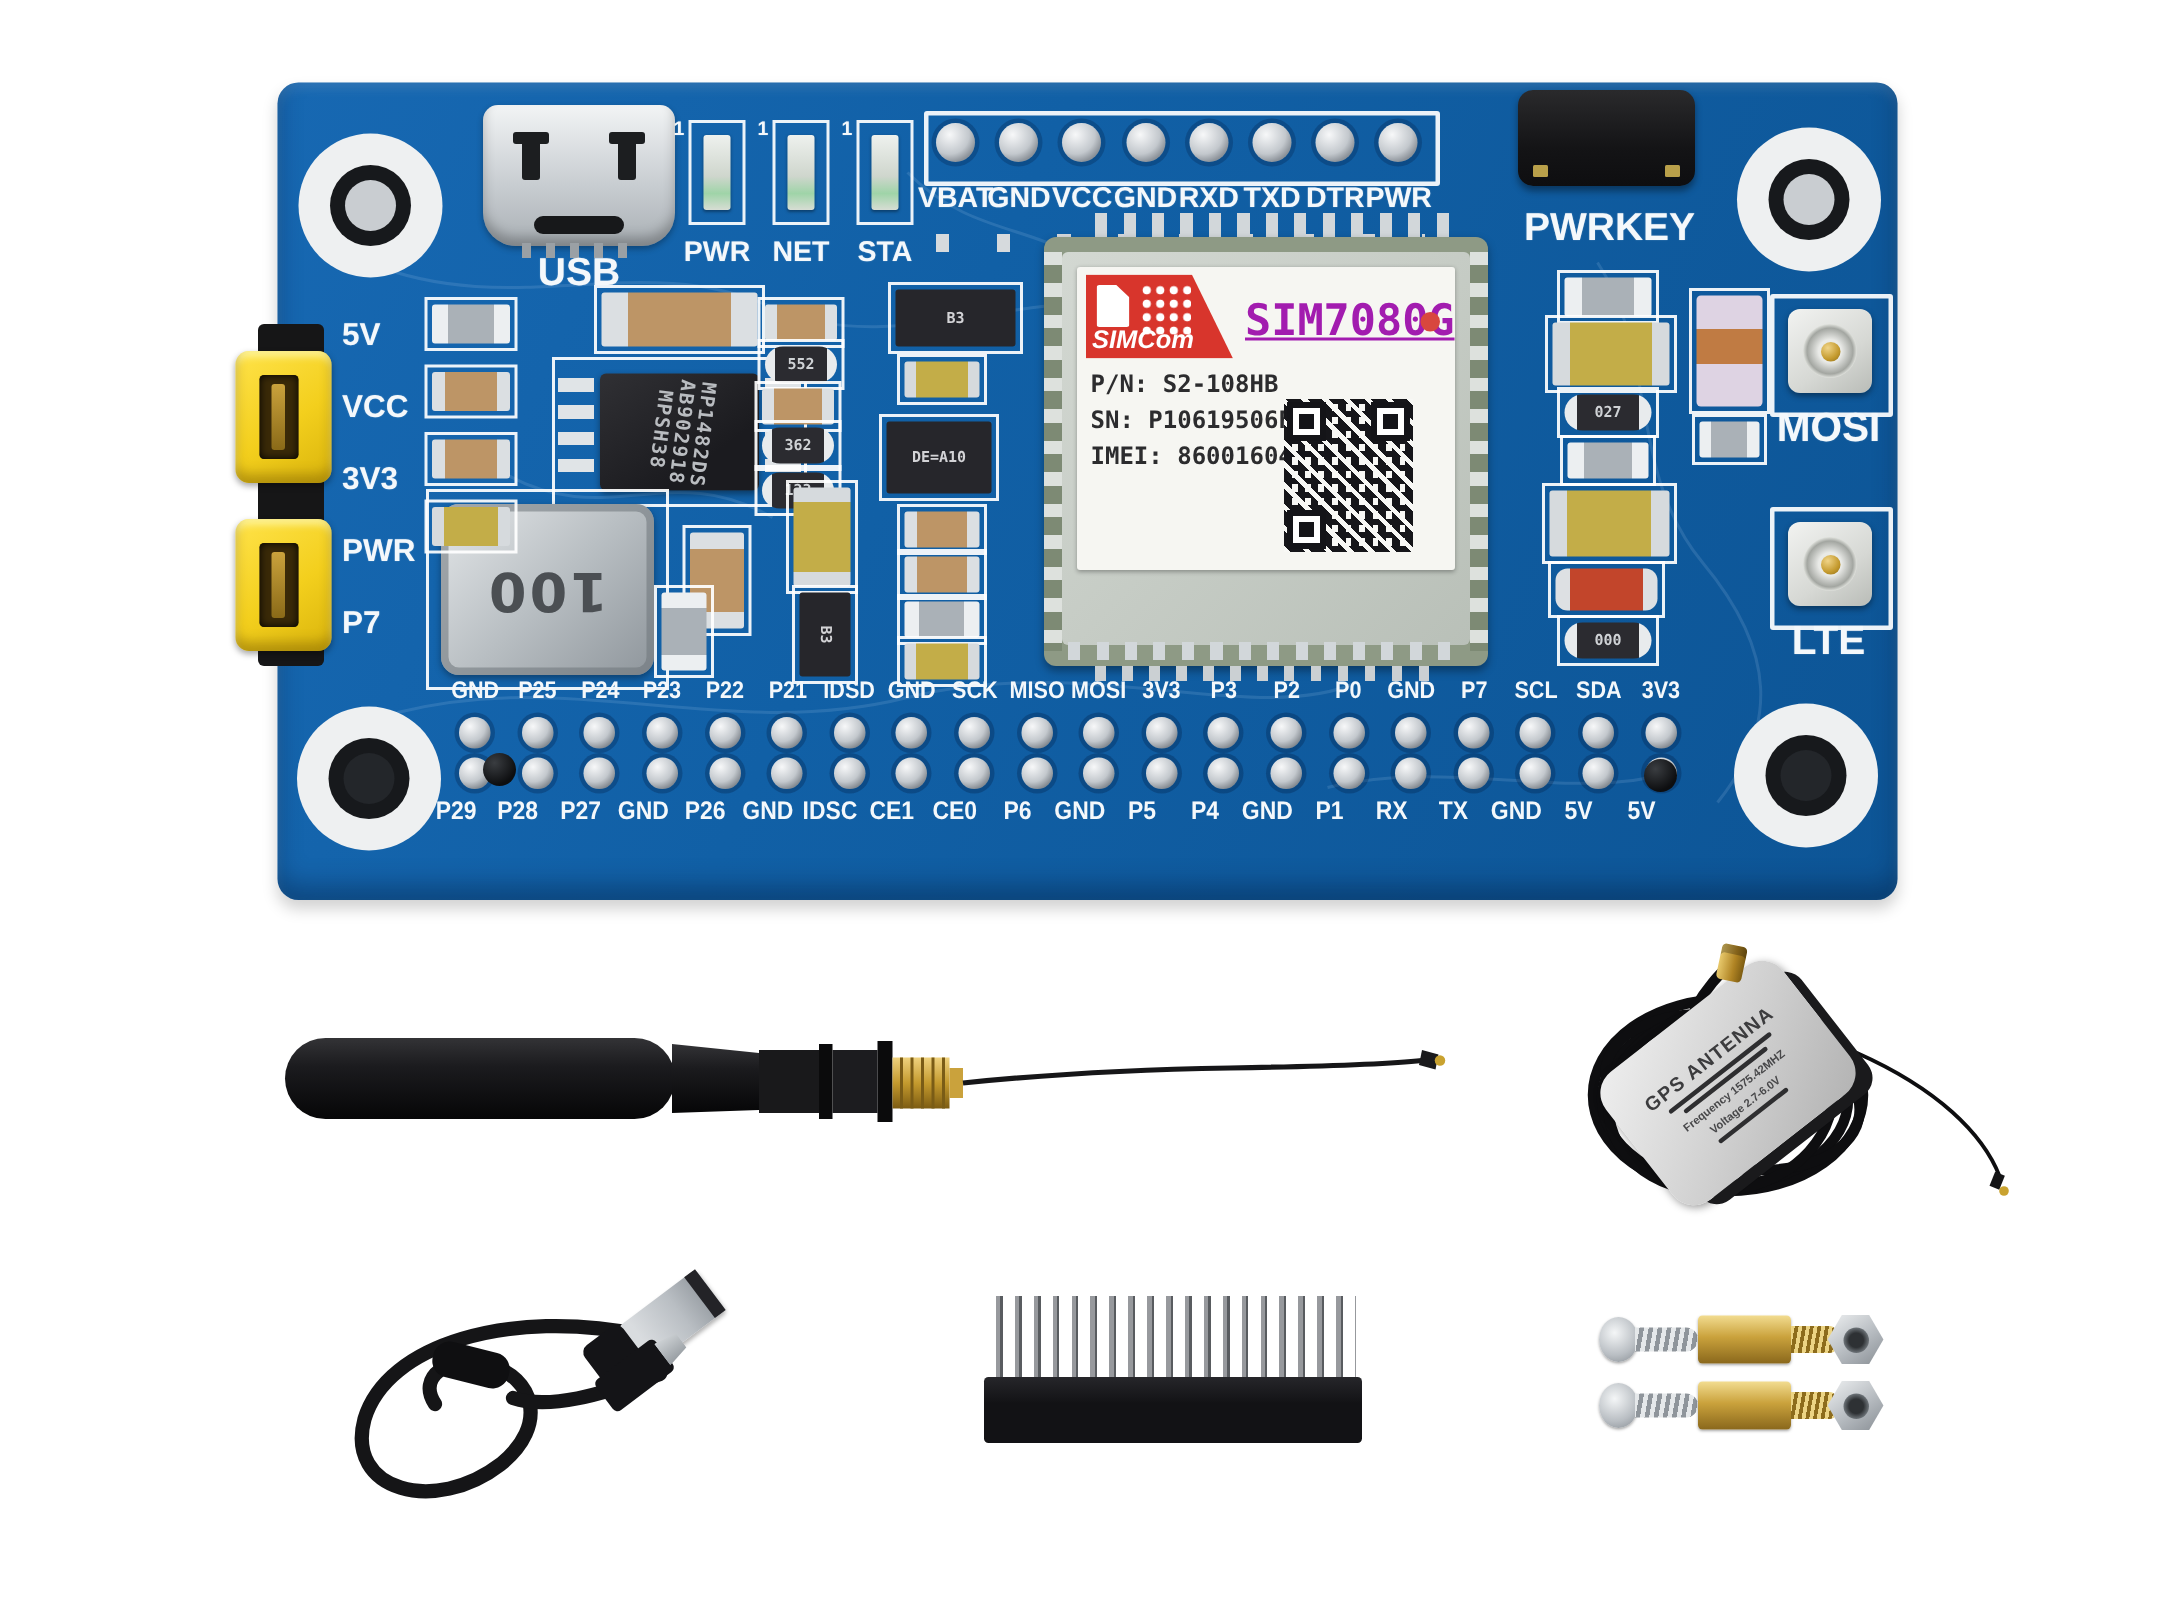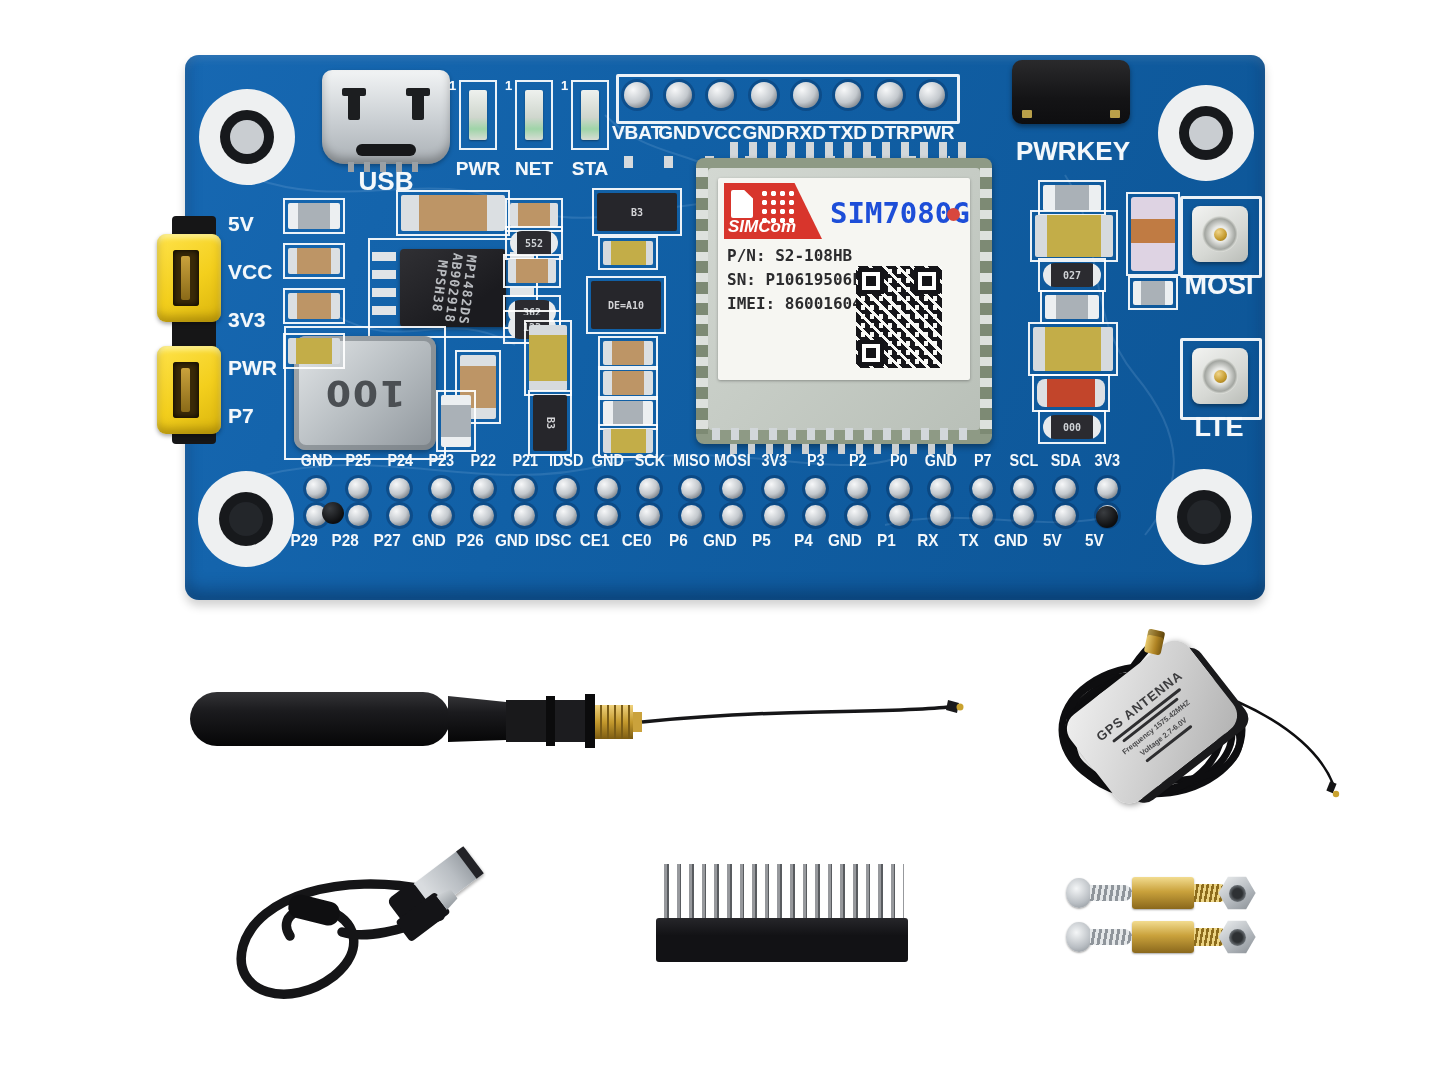--- a/index.html
+++ b/index.html
@@ -93,21 +93,21 @@
   .module .shield{position:absolute;left:12px;top:10px;right:12px;bottom:14px;background:linear-gradient(135deg,#d3d8d2,#b9c0b8);border-radius:4px;}
   .mod-label{position:absolute;left:22px;top:20px;width:252px;height:202px;background:#f6f6f2;border-radius:2px;
      box-shadow:0 1px 3px rgba(0,0,0,.3);overflow:hidden;}
   .simcom{position:absolute;left:6px;top:5px;width:98px;height:56px;background:#d8352c;
      clip-path:polygon(0 0,72% 0,100% 100%,0 100%);}
   .simcom .chipicon{position:absolute;left:7px;top:7px;width:22px;height:28px;background:#fff;
      clip-path:polygon(0 0,60% 0,100% 30%,100% 100%,0 100%);border-radius:2px;}
   .simcom .dots{position:absolute;left:36px;top:6px;width:34px;height:34px;
      background-image:radial-gradient(circle,#fff 2.6px,transparent 3px);background-size:9px 9px;}
   .simcom .wordmark{position:absolute;left:4px;bottom:2px;font:italic 700 17px "Liberation Sans",sans-serif;color:#fff;letter-spacing:0;}
-  .mod-model{position:absolute;left:112px;top:18px;font:700 29px "DejaVu Sans Mono",monospace;color:#1d4ed8;letter-spacing:0;}
+  .mod-model{position:absolute;left:112px;top:18px;font:700 29px "DejaVu Sans Mono",monospace;color:#a21caf;letter-spacing:0;text-decoration:underline;}
   .mod-reddot{position:absolute;right:10px;top:30px;width:13px;height:13px;border-radius:50%;background:#d8473e;}
   .mod-lines{position:absolute;left:9px;top:66px;font:700 16px "DejaVu Sans Mono",monospace;color:#2c2c2e;line-height:24px;white-space:nowrap;}
   .mod-pins-top{position:absolute;left:730px;top:142px;width:240px;height:16px;
      background:repeating-linear-gradient(90deg,#d2d7da 0 8px,transparent 8px 19px);}
   .mod-pads-b1{position:absolute;left:712px;top:428px;width:264px;height:12px;
      background:repeating-linear-gradient(90deg,#d2d7da 0 8px,transparent 8px 19px);}
   .mod-pads-b2{position:absolute;left:730px;top:444px;width:230px;height:10px;
      background:repeating-linear-gradient(90deg,#cbd0d3 0 7px,transparent 7px 18px);}
 
   
@@ -333,21 +333,21 @@
     </div>
   <div class="smd" style="left:505px;top:198px;width:48px;height:24px;">
       <div class="body-tan"></div>
     </div>
   <div class="smd" style="left:505px;top:226px;width:48px;height:24px;">
       <div class="body-code">552</div>
     </div>
   <div class="smd" style="left:503px;top:254px;width:48px;height:24px;">
       <div class="body-tan"></div>
     </div>
-  <div class="smd" style="left:503px;top:295px;width:48px;height:24px;">
+  <div class="smd" style="left:503px;top:280px;width:48px;height:24px;">
       <div class="body-code">362</div>
     </div>
   <div class="smd" style="left:503px;top:310px;width:48px;height:24px;">
       <div class="body-code">123</div>
     </div>
   <div class="smd" style="left:592px;top:188px;width:80px;height:38px;">
       <div class="body-blk">B3</div>
     </div>
   <div class="smd" style="left:598px;top:236px;width:50px;height:24px;">
       <div class="body-yel"></div>

